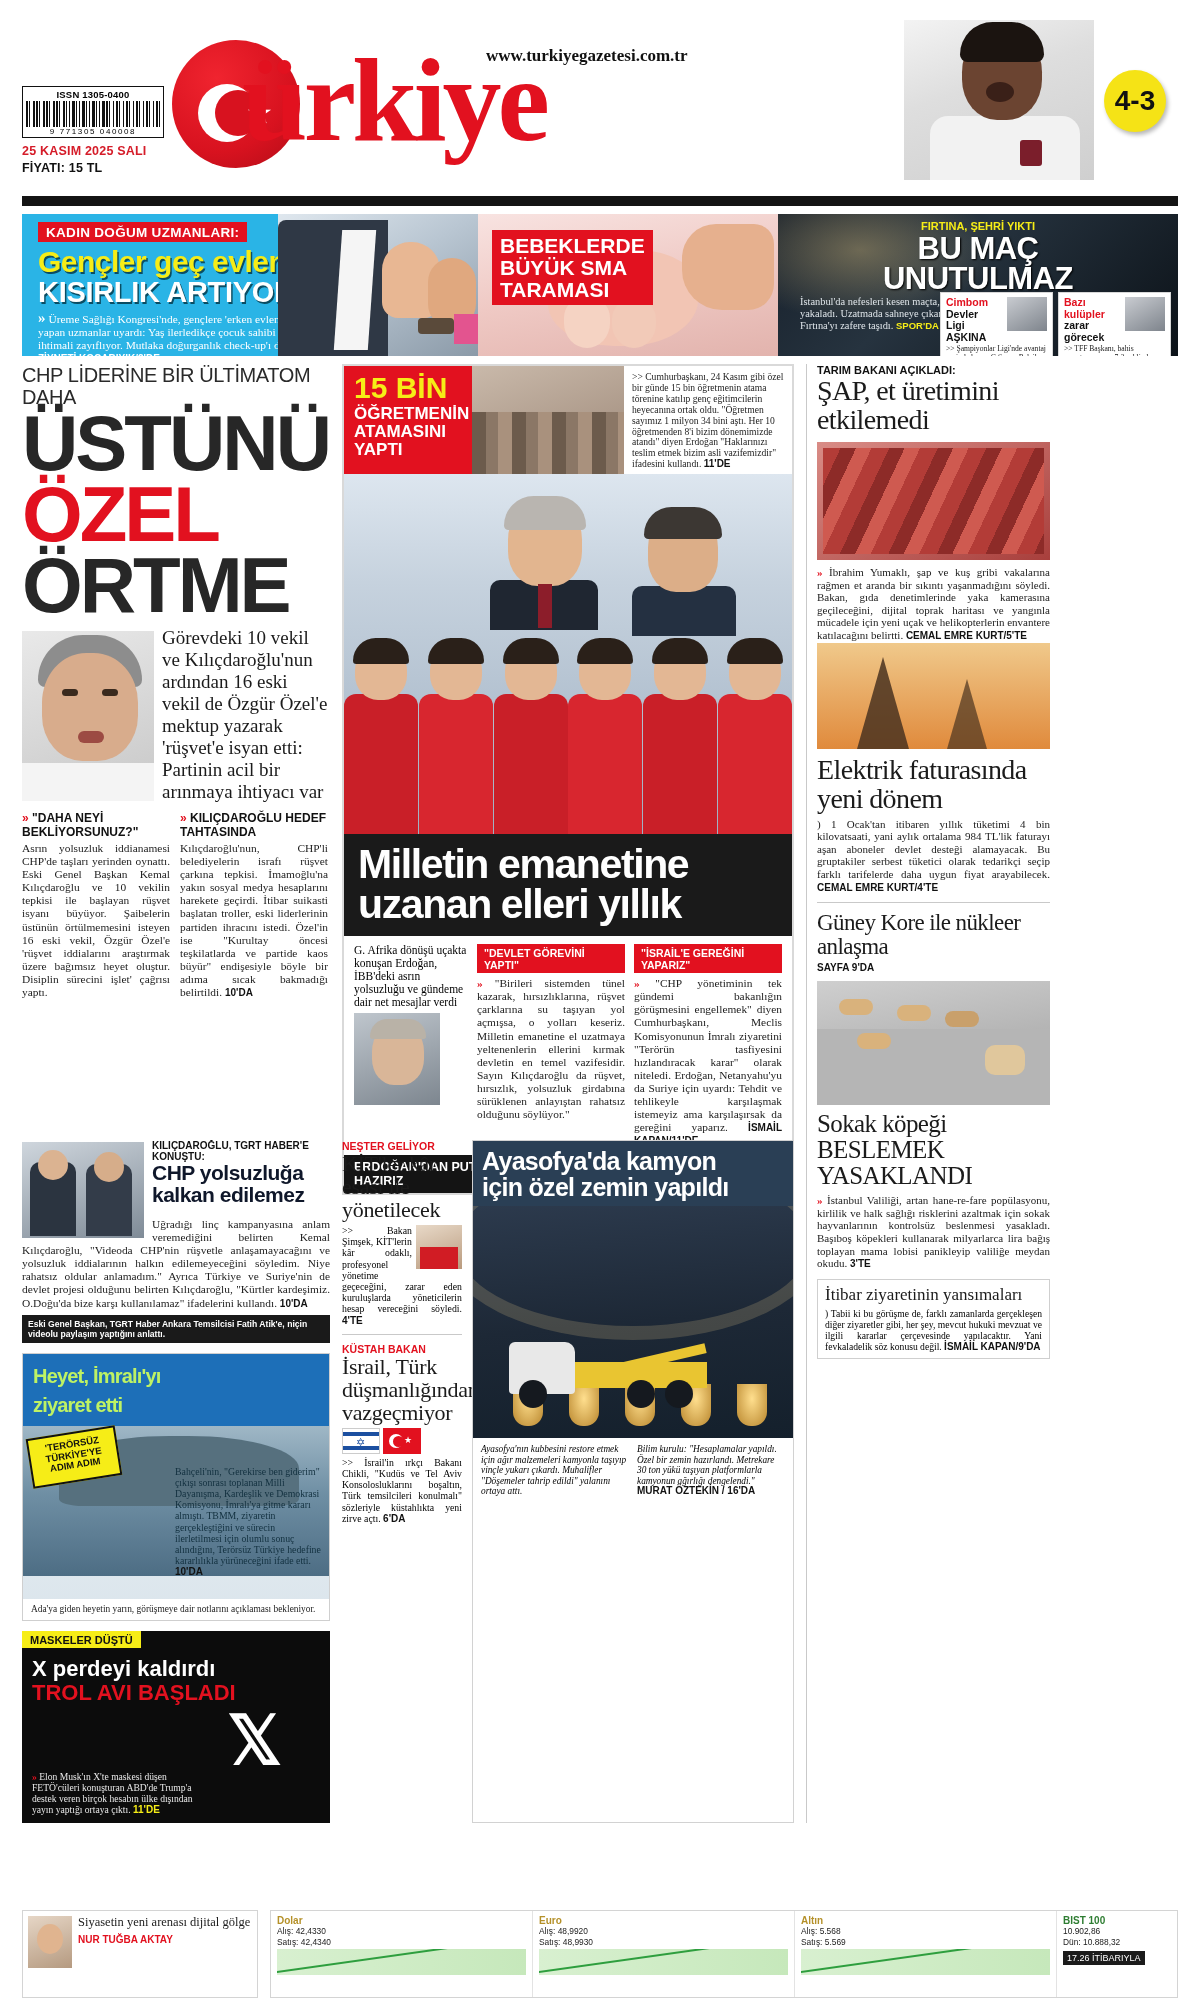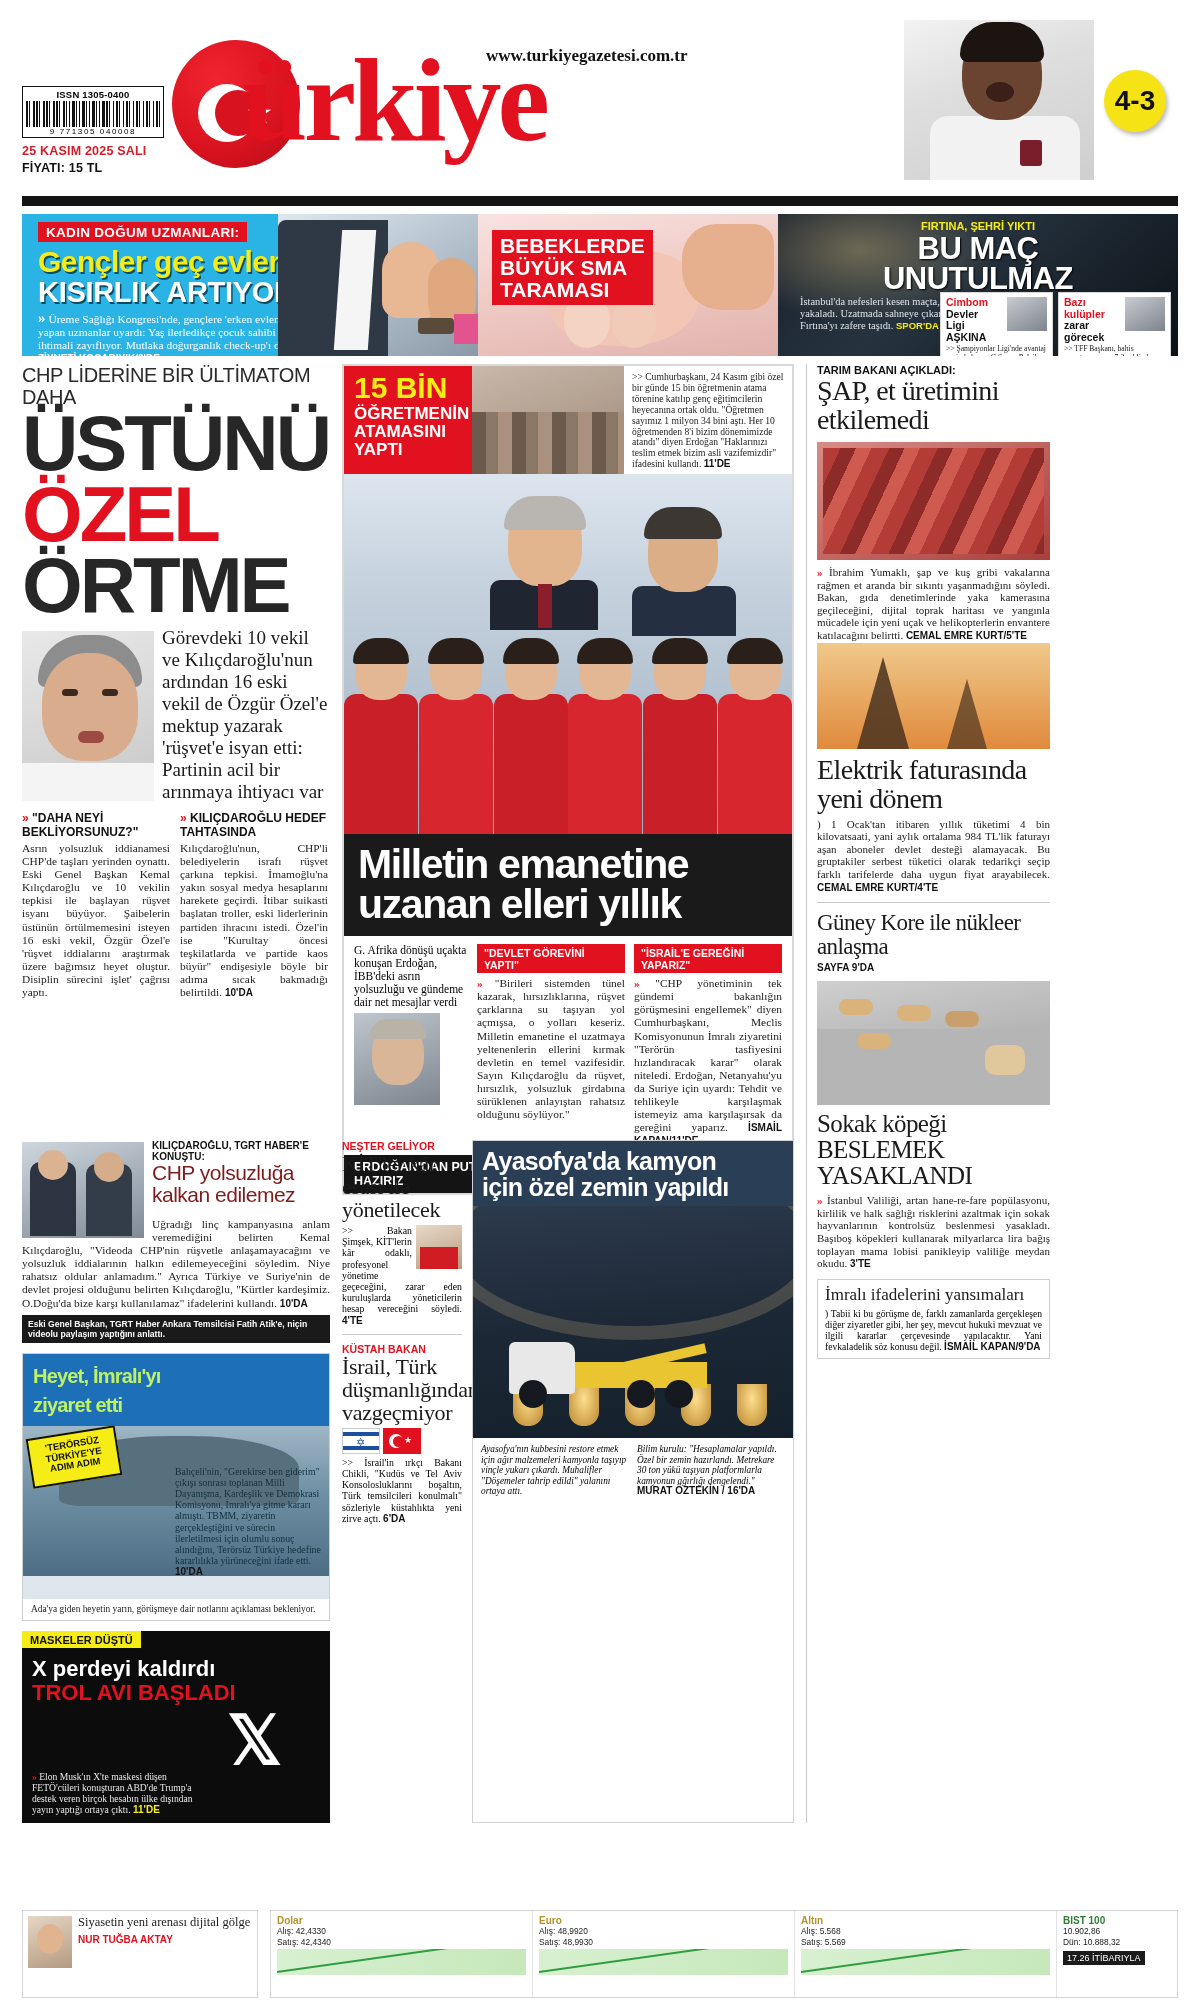--- a/index.html
+++ b/index.html
@@ -208,21 +208,21 @@
   .lw-left { width:308px; }
   .lw-mid  { width:452px; display:flex; gap:10px; }
   .lw-right{ width:244px; border-left:1px solid #c9c9c9; padding-left:10px; }
 
   .kk-photo { width:122px; height:96px; float:left; margin:2px 8px 4px 0; background:linear-gradient(160deg,#cfd6dd,#7f8b97); position:relative; overflow:hidden;}
   .kk-photo .p1{position:absolute;left:8px;top:20px;width:46px;height:74px;background:#2b3440;border-radius:10px 10px 0 0;}
   .kk-photo .p1h{position:absolute;left:16px;top:8px;width:30px;height:30px;border-radius:50%;background:#dbb391;}
   .kk-photo .p2{position:absolute;left:64px;top:22px;width:46px;height:72px;background:#333c49;border-radius:10px 10px 0 0;}
   .kk-photo .p2h{position:absolute;left:72px;top:10px;width:30px;height:30px;border-radius:50%;background:#d6ad8a;}
   .kk-kicker{ font-family:"Liberation Sans",sans-serif; font-weight:800; font-size:10px; color:#111;}
-  .kk-head { font-family:"Liberation Sans",sans-serif; font-weight:400; font-size:21px; line-height:22px; color:#7f1d1d; letter-spacing:-.5px;}
+  .kk-head { font-family:"Liberation Sans",sans-serif; font-weight:700; font-size:21px; line-height:22px; color:#0f172a; letter-spacing:-.5px;}
   .cap-black { background:#1a1a1a; color:#fff; font-family:"Liberation Sans",sans-serif; font-weight:700;
     font-size:8.6px; line-height:10px; padding:4px 6px; margin-top:5px; }
 
   .heyet-box { margin-top:10px; border:1px solid #cfcfcf; background:linear-gradient(180deg,#eef3f7,#dbe5ec); position:relative; overflow:hidden; height:268px;}
   .heyet-h { background:#1d6fb8; color:#bef264; font-family:"Liberation Sans",sans-serif; font-weight:800;
     font-size:20px; line-height:29px; letter-spacing:-.8px; padding:8px 10px 6px; }
   .heyet-seal { position:absolute; left:6px; top:78px; width:90px; height:50px; background:#f6ed17;
     border:2px solid #111; transform:rotate(-9deg); font-family:"Liberation Sans",sans-serif;
     font-weight:800; font-size:9.5px; line-height:10.5px; text-align:center; padding:5px 2px; color:#111; z-index:3;}
   .island { position:absolute; left:0; right:0; bottom:44px; height:150px; background:linear-gradient(180deg,#9fb7c6 0%,#6f8fa4 45%,#4d6d84 100%);}
@@ -573,21 +573,21 @@
         <div>BESLEMEK</div>
         <div>YASAKLANDI</div>
       </div>
       <div class="rc-body" style="margin-top:5px">
         <span class="q" style="color:#e2111f;font-weight:800">»</span>
         <span>İstanbul Valiliği, artan hane-re-fare popülasyonu, kirlilik ve halk sağlığı risklerini azaltmak için sokak hayvanlarının kontrolsüz beslenmesi yasakladı. Başıboş köpekleri kullanarak milyarlarca lira bağış toplayan mama lobisi panikleyip valiliğe meydan okudu.</span>
         <span class="page-ref">3'TE</span>
       </div>
 
       <div class="imrali-box">
-        <div class="imrali-h">İmralı ifadelerini yansımaları</div>
+        <div class="imrali-h">İtibar ziyaretinin yansımaları</div>
         <div class="imrali-b">
           <span>) Tabii ki bu görüşme de, farklı zamanlarda gerçekleşen diğer ziyaretler gibi, her şey, mevcut hukuki mevzuat ve ilgili kararlar çerçevesinde yapılacaktır. Yani fevkaladelik söz konusu değil.</span>
           <span class="page-ref">İSMAİL KAPAN/9'DA</span>
         </div>
       </div>
     </div>
   </div>
 
   <div class="lower">
 

